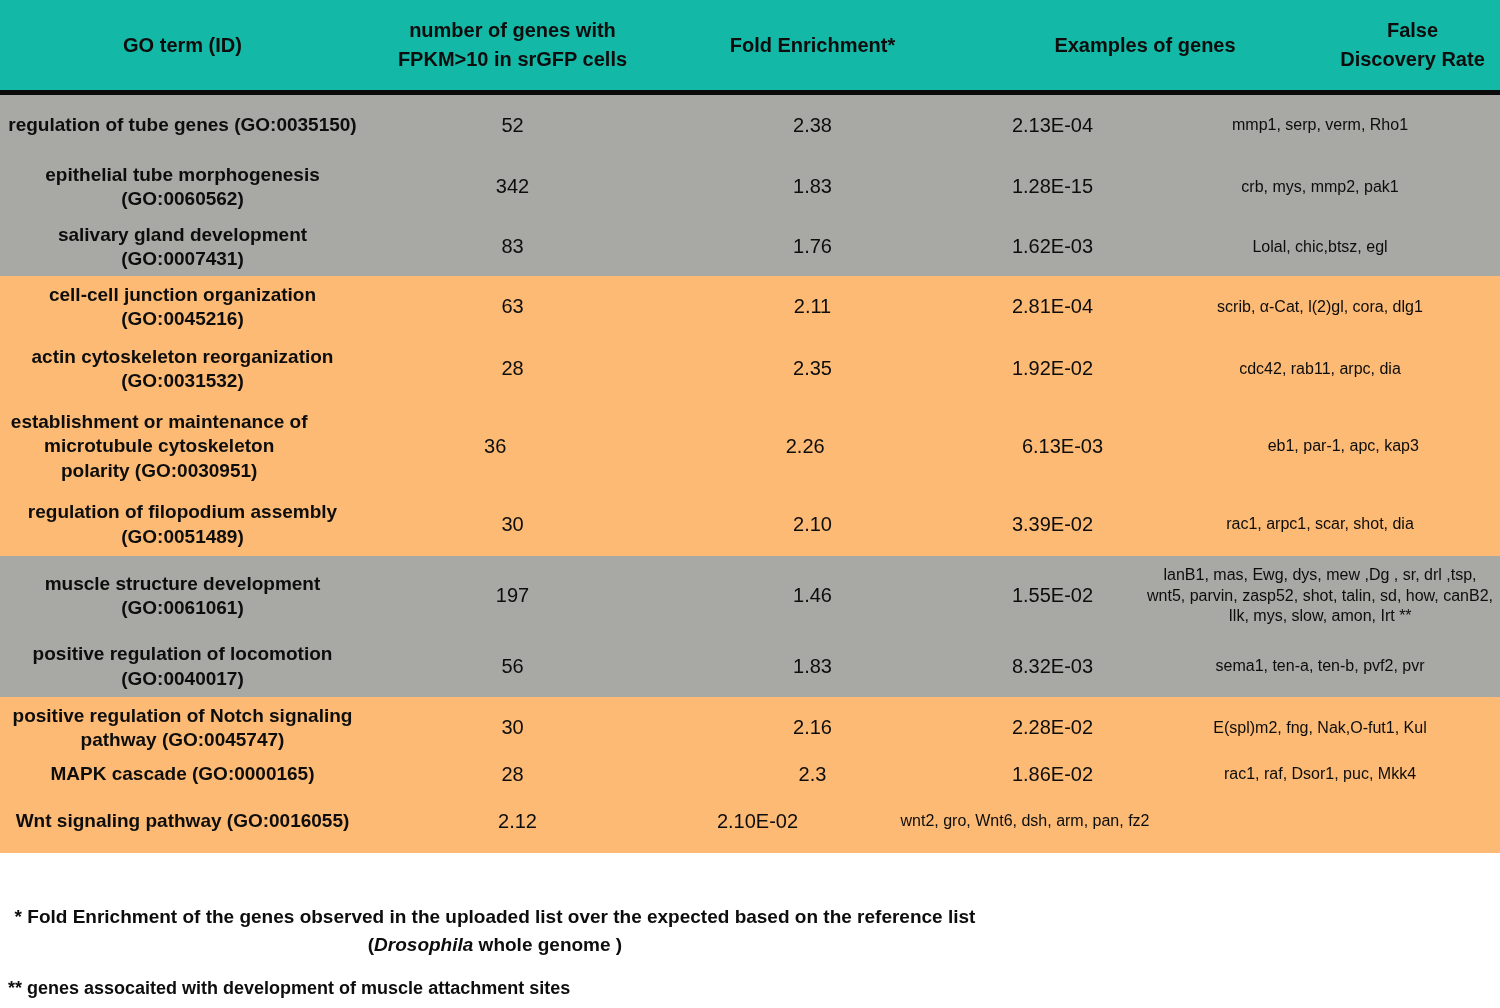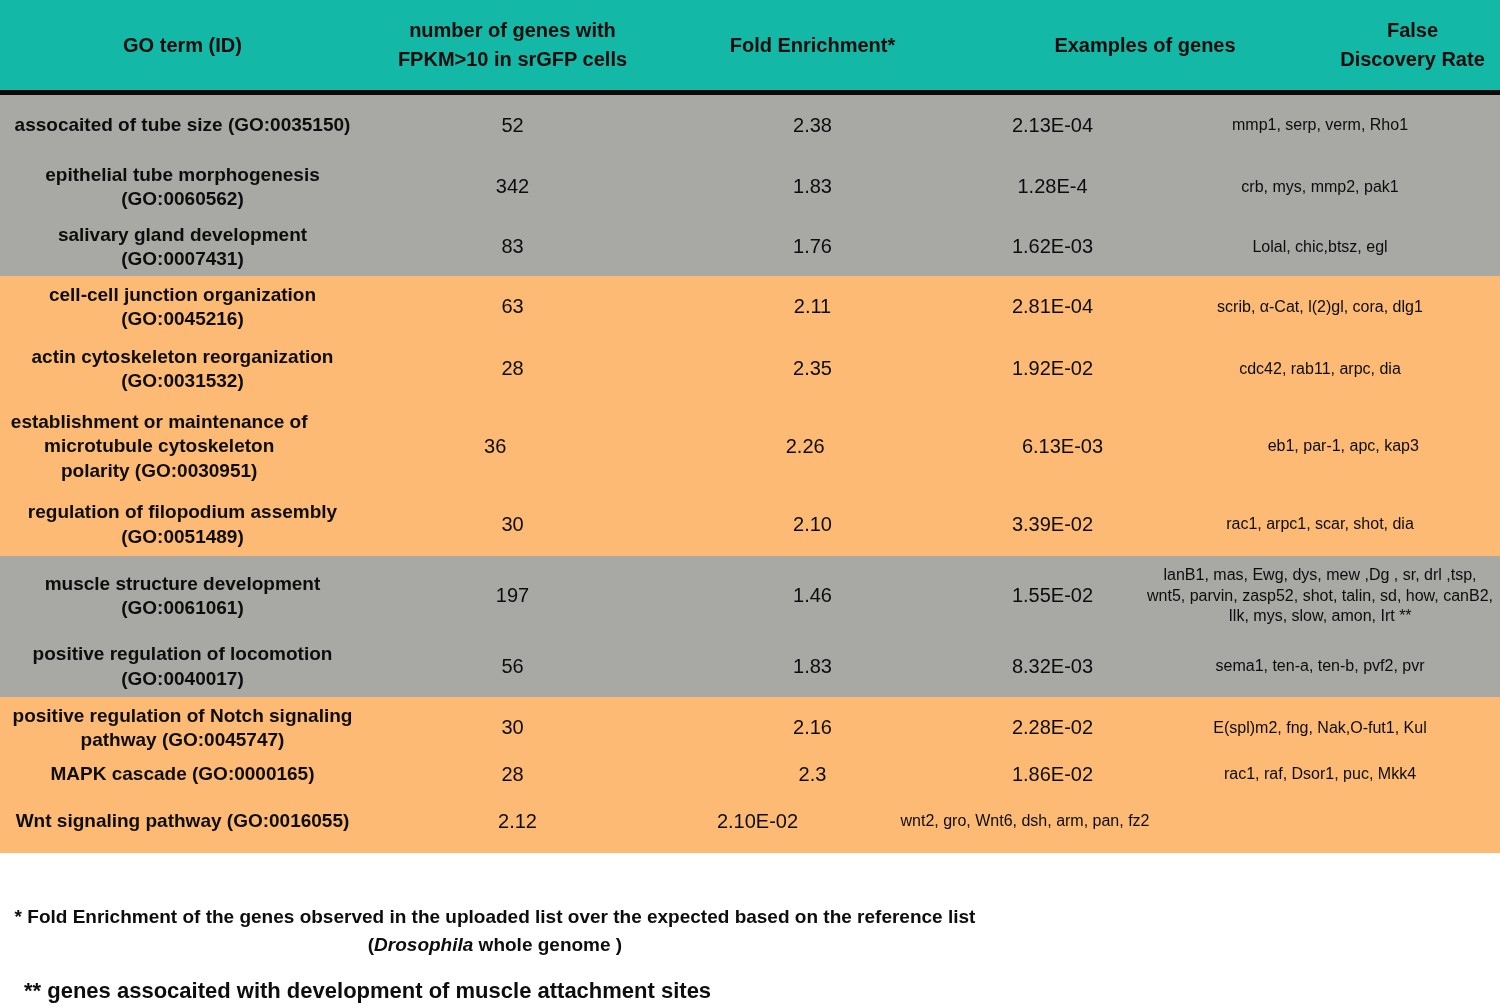--- a/index.html
+++ b/index.html
@@ -51,23 +51,23 @@
     width: 990px;
     margin-top: 50px;
     text-align: center;
     font-weight: 700;
     font-size: 19px;
     line-height: 1.45;
   }
   .footnote1 .it { font-style: italic; }
   .footnote2 {
     margin-top: 20px;
-    padding-left: 24px;
+    padding-left: 8px;
     font-weight: 700;
-    font-size: 22px;
+    font-size: 18px;
   }
 </style>
 </head>
 <body>
 
 <div class="table">
 
   <div class="hdr">
     <div class="cell col-term">
       <span class="hdr-lines">
@@ -92,32 +92,32 @@
     </div>
     <div class="cell col-fdr">
       <span class="hdr-lines">
         <span>False</span>
         <span>Discovery Rate</span>
       </span>
     </div>
   </div>
 
   <div class="row h61 bg-gray">
-    <div class="cell col-term">assocaited of tube size (GO:0035150)</div>
+    <div class="cell col-term">regulation of tube genes (GO:0035150)</div>
     <div class="cell col-count">52</div>
     <div class="cell col-fold">2.38</div>
     <div class="cell col-fdr">2.13E-04</div>
     <div class="cell col-examples">mmp1, serp, verm, Rho1</div>
   </div>
 
   <div class="row h62 bg-gray">
     <div class="cell col-term">epithelial tube morphogenesis (GO:0060562)</div>
     <div class="cell col-count">342</div>
     <div class="cell col-fold">1.83</div>
-    <div class="cell col-fdr">1.28E-4</div>
+    <div class="cell col-fdr">1.28E-15</div>
     <div class="cell col-examples">crb, mys, mmp2, pak1</div>
   </div>
 
   <div class="row h58 bg-gray">
     <div class="cell col-term">salivary gland development (GO:0007431)</div>
     <div class="cell col-count">83</div>
     <div class="cell col-fold">1.76</div>
     <div class="cell col-fdr">1.62E-03</div>
     <div class="cell col-examples">Lolal, chic,btsz, egl</div>
   </div>

